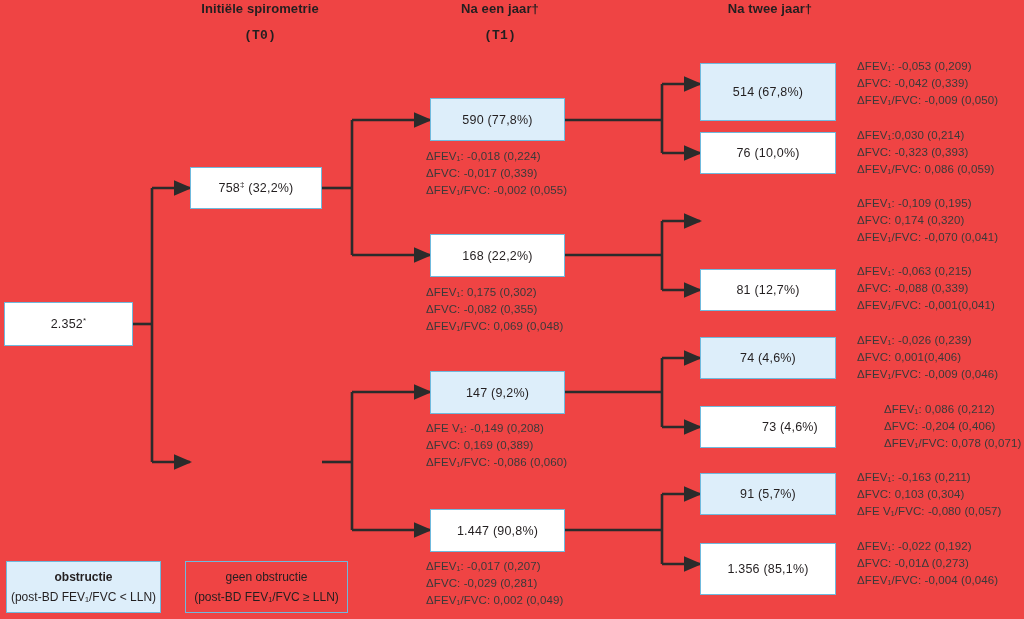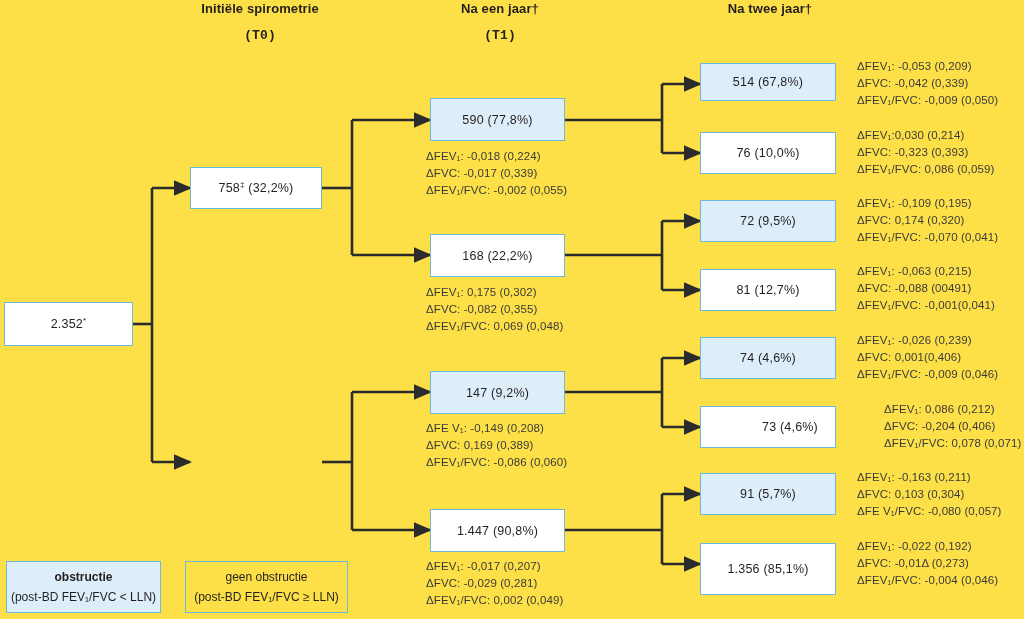--- a/index.html
+++ b/index.html
@@ -9,21 +9,21 @@
     background: #ffffff;
   }
   body {
     font-family: "Liberation Sans", "DejaVu Sans", sans-serif;
     color: #231f20;
   }
   #canvas {
     position: relative;
     width: 1024px;
     height: 619px;
-    background: #fde047;
+    background: #ef4444;
     overflow: hidden;
   }
   .hdr {
     position: absolute;
     text-align: center;
     font-weight: bold;
     font-size: 13px;
     color: #231f20;
     letter-spacing: .1px;
     line-height: 1.1;
@@ -168,31 +168,28 @@
   </div>
 
   <div class="node filled" style="left:430px; top:371px; width:135px; height:43px;">
     <span class="txt"><span>147</span><sup></sup><span> (9,2%)</span></span>
   </div>
 
   <div class="node" style="left:430px; top:509px; width:135px; height:43px;">
     <span class="txt"><span>1.447</span><sup></sup><span> (90,8%)</span></span>
   </div>
 
-  <div class="node filled" style="left:700px; top:63px; width:136px; height:38px;">
+  <div class="node filled" style="left:700px; top:63px; width:136px; height:58px;">
     <span class="txt"><span>514</span><sup></sup><span> (67,8%)</span></span>
   </div>
 
   <div class="node" style="left:700px; top:132px; width:136px; height:42px;">
     <span class="txt"><span>76</span><sup></sup><span> (10,0%)</span></span>
   </div>
 
-  <div class="node filled" style="left:700px; top:200px; width:136px; height:42px;">
-    <span class="txt"><span>72</span><sup></sup><span> (9,5%)</span></span>
-  </div>
 
   <div class="node" style="left:700px; top:269px; width:136px; height:42px;">
     <span class="txt"><span>81</span><sup></sup><span> (12,7%)</span></span>
   </div>
 
   <div class="node filled" style="left:700px; top:337px; width:136px; height:42px;">
     <span class="txt"><span>74</span><sup></sup><span> (4,6%)</span></span>
   </div>
 
   <div class="node" style="left:700px; top:406px; width:136px; height:42px;padding-left:44px;">
@@ -244,21 +241,21 @@
   </div>
 
   <div class="stats" style="left:857px; top:195px;">
     <span class="l">ΔFEV₁: -0,109 (0,195)</span>
     <span class="l">ΔFVC: 0,174 (0,320)</span>
     <span class="l">ΔFEV₁/FVC: -0,070 (0,041)</span>
   </div>
 
   <div class="stats" style="left:857px; top:263px;">
     <span class="l">ΔFEV₁: -0,063 (0,215)</span>
-    <span class="l">ΔFVC: -0,088 (00491)</span>
+    <span class="l">ΔFVC: -0,088 (0,339)</span>
     <span class="l">ΔFEV₁/FVC: -0,001(0,041)</span>
   </div>
 
   <div class="stats" style="left:857px; top:332px;">
     <span class="l">ΔFEV₁: -0,026 (0,239)</span>
     <span class="l">ΔFVC: 0,001(0,406)</span>
     <span class="l">ΔFEV₁/FVC: -0,009 (0,046)</span>
   </div>
 
   <div class="stats" style="left:884px; top:401px;">

